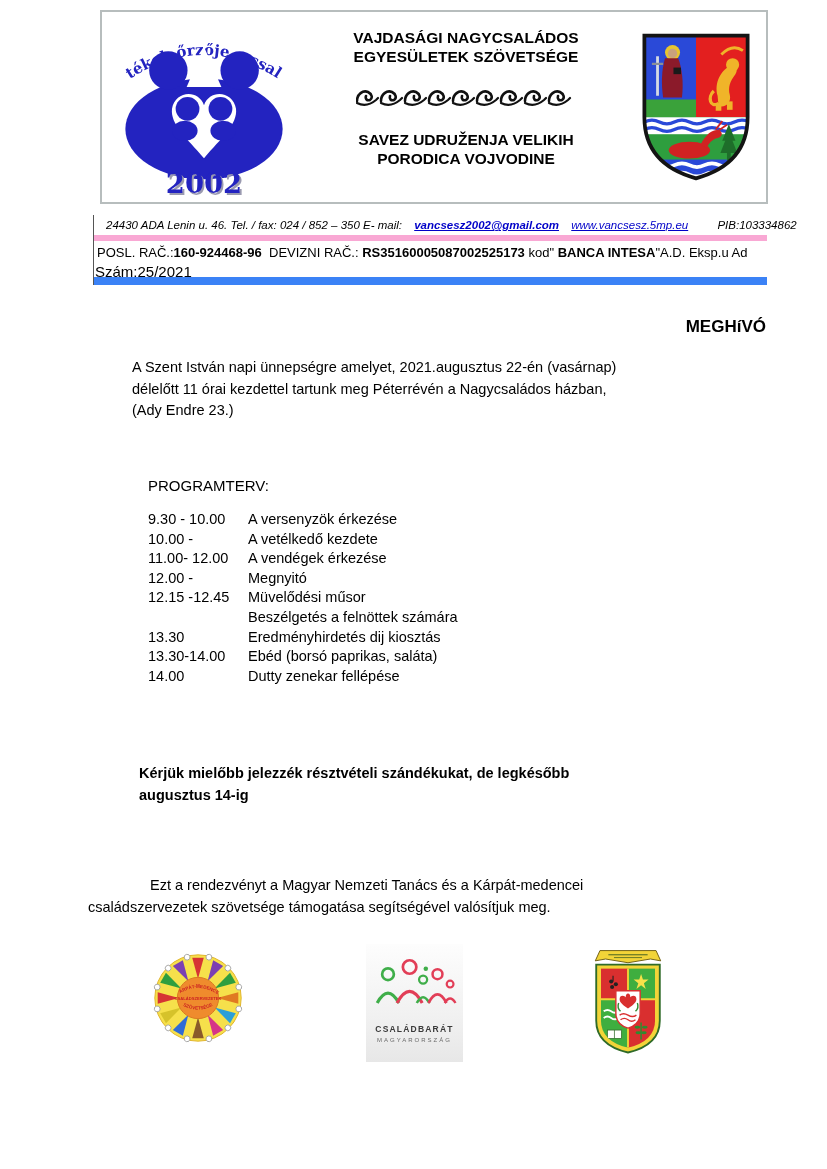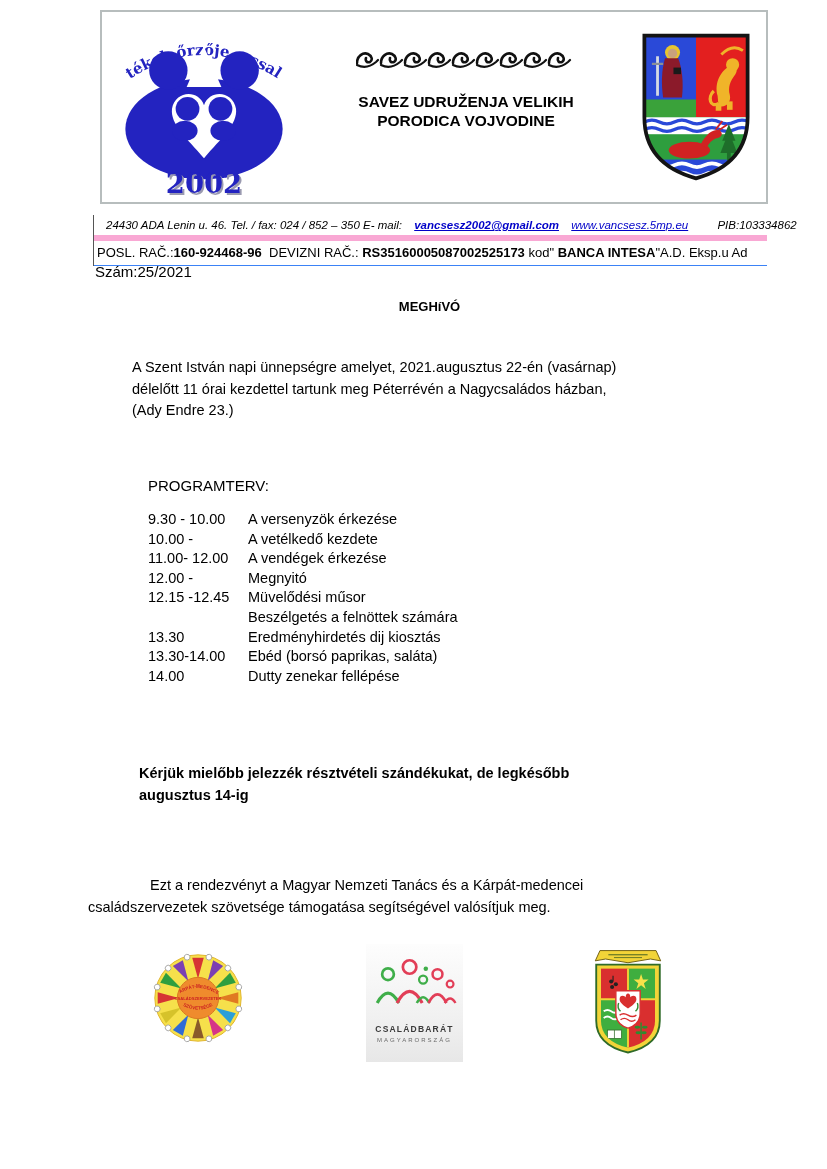--- a/index.html
+++ b/index.html
@@ -12,29 +12,29 @@
   .logo-left{width:204px;display:flex;align-items:center;justify-content:center;}
   .header-center{flex:1;text-align:center;padding-top:16px;}
   .org-hu,.org-sr{font-weight:bold;font-size:15.5px;line-height:19px;white-space:pre-line;}
   .ornament-row{margin:22px 0 18px 0;}
   .coat-right{width:140px;display:flex;align-items:center;justify-content:center;}
 
   
   .contact-block{position:absolute;left:93px;top:215px;width:673px;border-left:1px solid #555;}
   .contact-line1{font-size:11.5px;padding:4px 0 4px 12px;border-bottom:6px solid #f9a8d4;white-space:nowrap;font-style:italic;}
   .contact-line1 span{margin-right:9px;}
-  .contact-line2{font-size:13px;padding:4px 0 5px 3px;border-bottom:1px solid #3b82f6;white-space:nowrap;}
+  .contact-line2{font-size:13px;padding:4px 0 17px 3px;border-bottom:8px solid #3b82f6;white-space:nowrap;}
   .link{color:#0000c8;text-decoration:underline;}
   .link.bold{font-weight:bold;}
   .b{font-weight:bold;}
 
   
   .szam{position:absolute;left:95px;top:263px;font-size:15px;}
-  .doc-title{position:absolute;left:93px;top:299px;width:673px;text-align:center;
-             font-weight:bold;font-size:13px;}
+  .doc-title{position:absolute;left:93px;top:317px;width:673px;text-align:right;
+             font-weight:bold;font-size:17px;}
   .intro{position:absolute;left:132px;top:357px;width:560px;font-size:14.5px;
          line-height:21.5px;white-space:pre-line;}
   .program-heading{position:absolute;left:148px;top:477px;font-size:15px;}
   .program{position:absolute;left:148px;top:510px;font-size:14.5px;line-height:19.6px;}
   .prow{display:flex;}
   .ptime{width:100px;flex-shrink:0;}
   .rsvp{position:absolute;left:139px;top:763px;width:570px;font-weight:bold;
         font-size:14.5px;line-height:21.5px;white-space:pre-line;}
   .support{position:absolute;left:88px;top:875px;width:625px;font-size:14.5px;
            line-height:21.5px;white-space:pre-line;text-indent:62px;}
@@ -71,20 +71,22 @@
         <circle cx="87" cy="100" r="13" fill="#2323c0"></circle>
         <circle cx="123" cy="100" r="13" fill="#2323c0"></circle>
         <ellipse cx="84" cy="124" rx="14" ry="11" fill="#2323c0"></ellipse>
         <ellipse cx="126" cy="124" rx="14" ry="11" fill="#2323c0"></ellipse>
         <text x="107" y="194" font-family="DejaVu Serif,serif" font-weight="bold" font-size="30" fill="#9a9ab0" text-anchor="middle" aria-hidden="true">2002</text>
         <text x="105" y="192" font-family="DejaVu Serif,serif" font-weight="bold" font-size="30" fill="#2323c0" text-anchor="middle">2002</text>
       </svg>
     </div>
 
     <div class="header-center">
+      <div class="org-hu">VAJDASÁGI NAGYCSALÁDOS
+EGYESÜLETEK SZÖVETSÉGE</div>
       <div class="ornament-row">
         <svg width="220" height="20" viewBox="0 0 220 20">
           <defs>
             <g id="swirl">
               <path d="M1,13 C1,6 7,2 12,4 C16,6 17,10 14,12 C11,13 9,11 10,8" fill="none" stroke="#111" stroke-width="2.6" stroke-linecap="round"></path>
               <path d="M1,15 C7,18 14,17 20,12 L22,10" fill="none" stroke="#111" stroke-width="2.2" stroke-linecap="round"></path>
             </g>
           </defs>
           <use href="#swirl" x="0" y="0"></use>
             <use href="#swirl" x="24" y="0"></use>

